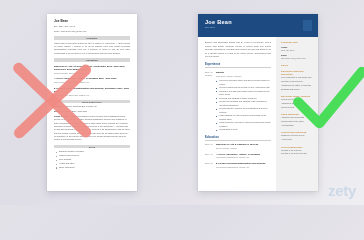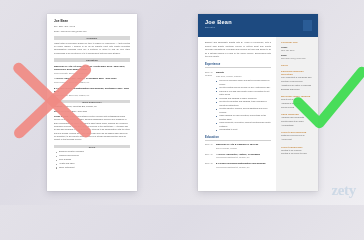--- a/index.html
+++ b/index.html
@@ -59,21 +59,21 @@
   .s-lbl{font-size:2.1px;font-weight:bold;color:#3a3a3a;line-height:1.6;margin-top:1.5px;}
   .s-val{font-size:2.0px;color:#808080;line-height:1.6;}
   .s-li{font-size:2.0px;color:#666;line-height:1.92;}
 
   
   #red-x{position:absolute;left:12px;top:60px;width:82px;height:82px;pointer-events:none;}
   #green-check{position:absolute;left:292px;top:58px;width:76px;height:76px;pointer-events:none;}
 
   
   #zety-logo{position:absolute;right:8px;bottom:6px;font-size:15px;font-weight:bold;
-    color:#cdd9e6;letter-spacing:-.3px;font-family:Liberation Serif, serif;}
+    color:#cdd9e6;letter-spacing:-.3px;font-family:Liberation Sans, sans-serif;}
 </style>
 </head>
 <body>
 
 <div class="stage">
 
   <div class="paper" id="bad-resume">
     <div class="bad-inner">
       <div class="bad-name">Joe Bean</div>
       <div class="bad-contact">Bio | 2871 | 871 | 2342</div>

